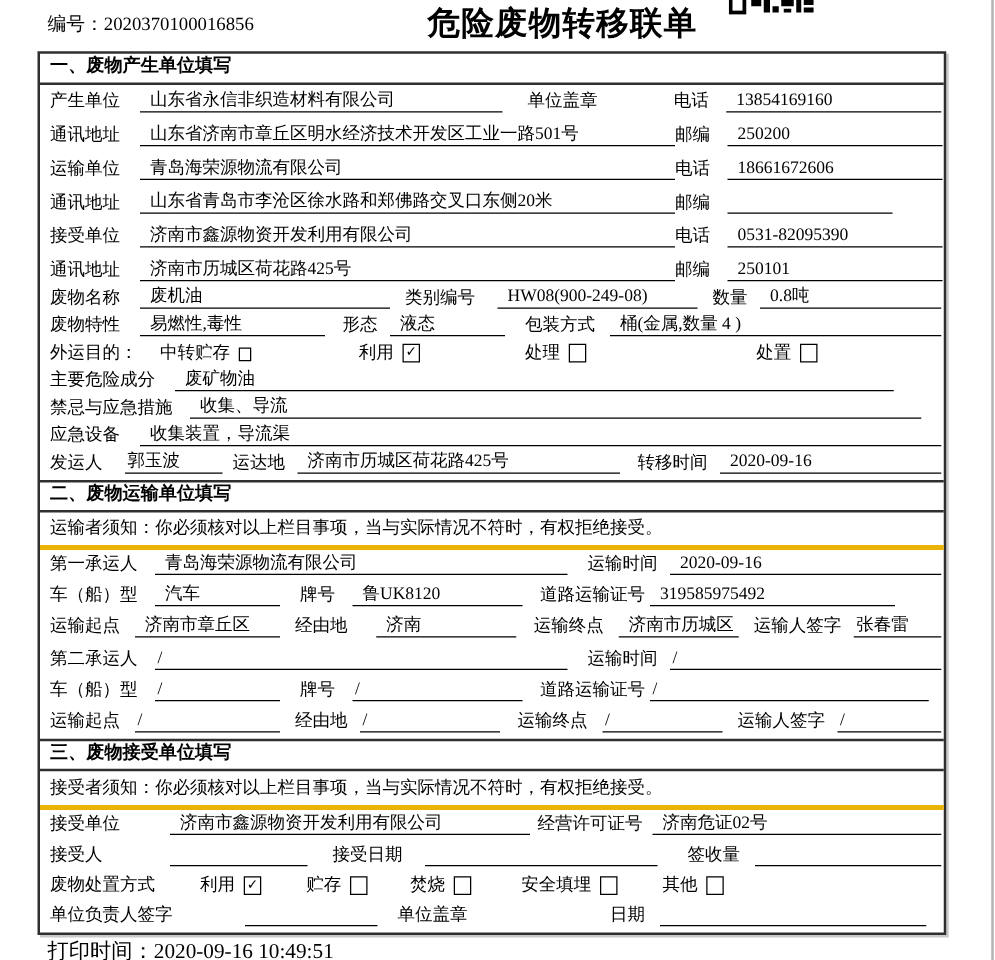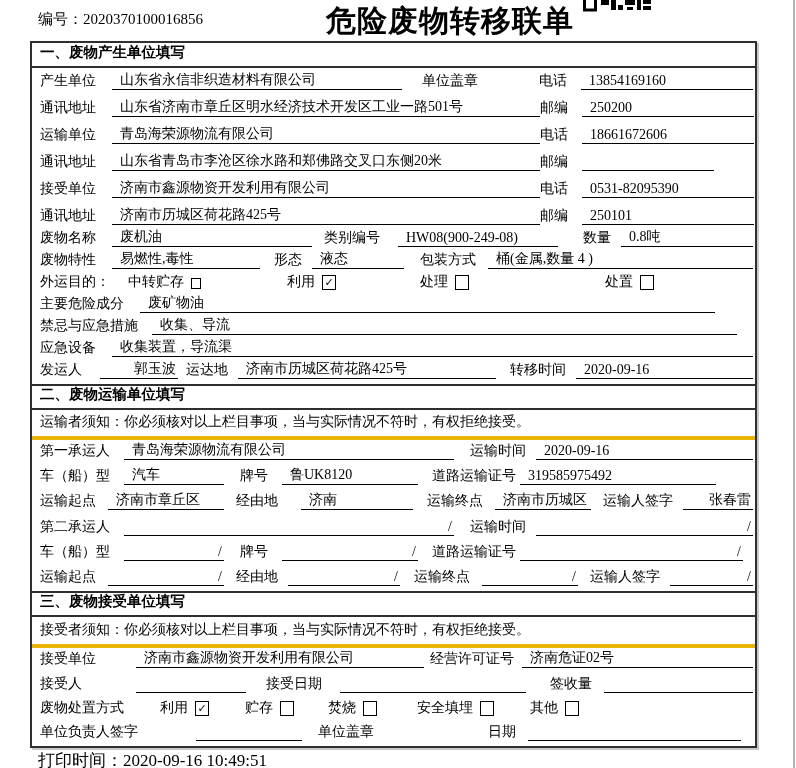--- a/index.html
+++ b/index.html
@@ -4,37 +4,37 @@
 <style>
   html,body{margin:0;padding:0;}
   body{
     width:796px;height:768px;background:#ffffff;color:#000;
     font-family:"Liberation Serif","DejaVu Serif",serif;
     font-size:14px;position:relative;overflow:hidden;
   }
   .page-edge{position:absolute;right:1px;top:0;width:2px;height:768px;background:#b3b3b3;}
   .hdr-serial{position:absolute;left:38px;top:10px;font-size:15px;white-space:nowrap;}
   .hdr-title{position:absolute;left:450px;top:1px;transform:translateX(-50%);
-    font-size:30px;font-weight:bold;letter-spacing:1px;white-space:nowrap;}
+    font-size:26px;font-weight:bold;letter-spacing:1px;white-space:nowrap;}
   .qr{position:absolute;left:583px;top:0;width:68px;height:12px;}
   .form{
     position:absolute;left:30px;top:41px;width:727px;height:707px;
     border:2px solid #2f2f2f;box-sizing:border-box;background:#fff;
     box-shadow:2px 2px 0 #c9c9c9;display:flex;flex-direction:column;
   }
   .row{display:flex;align-items:flex-end;padding:0 2px 5px 8px;box-sizing:border-box;flex-shrink:0;}
   .sec-head{font-weight:bold;font-size:14.5px;display:flex;align-items:flex-end;
     padding:0 8px 4px 8px;border-bottom:2px solid #2f2f2f;box-sizing:border-box;flex-shrink:0;}
   .bt{border-top:2px solid #2f2f2f;}
   .notice{border-bottom:4px solid #eab308;}
   .lb{white-space:nowrap;flex-shrink:0;}
   .u{border-bottom:1px solid #000;padding:0 2px 0 8px;white-space:nowrap;overflow:hidden;
      box-sizing:border-box;flex-shrink:0;}
   .uf{flex:1 1 auto;min-width:0;}
-  .ctr{text-align:right;padding-left:2px;}
+  .ctr{text-align:left;padding-left:2px;}
   .rcol{margin-left:auto;width:214px;display:flex;align-items:flex-end;flex-shrink:0;}
   .rcol .lb{width:34px;margin-right:8px;}
   .rcol .u{flex:1 1 auto;min-width:0;}
   .opt{display:flex;align-items:flex-end;flex-shrink:0;}
   .cb{display:inline-block;width:12px;height:13px;border:1px solid #000;margin-left:7px;
       margin-bottom:1px;font-size:11px;line-height:13px;text-align:center;overflow:hidden;flex-shrink:0;}
   .cb.sm{width:8px;height:9px;line-height:9px;margin-bottom:2px;}
   .print-line{position:absolute;left:38px;top:749px;font-size:17px;white-space:nowrap;}
 </style>
 </head>
@@ -117,21 +117,21 @@
       <span class="lb">邮编</span>
       <span class="u">250101</span>
     </span>
   </div>
 
   <div class="row" style="height:22px">
     <span class="lb" style="width:72px">废物名称</span>
     <span class="u" style="width:200px">废机油</span>
     <span class="lb" style="margin-left:12px;width:66px">类别编号</span>
     <span class="u" style="margin-left:8px;width:160px">HW08(900-249-08)</span>
-    <span class="lb" style="margin-left:25px;width:32px">数量</span>
+    <span class="lb" style="margin-left:12px;width:32px">数量</span>
     <span class="u uf" style="margin-left:6px">0.8吨</span>
   </div>
 
   <div class="row" style="height:22px">
     <span class="lb" style="width:72px">废物特性</span>
     <span class="u" style="width:148px">易燃性,毒性</span>
     <span class="lb" style="margin-left:14px;width:30px">形态</span>
     <span class="u" style="margin-left:8px;width:92px">液态</span>
     <span class="lb" style="margin-left:16px;width:60px">包装方式</span>
     <span class="u uf" style="margin-left:8px">桶(金属,数量 4 )</span>

